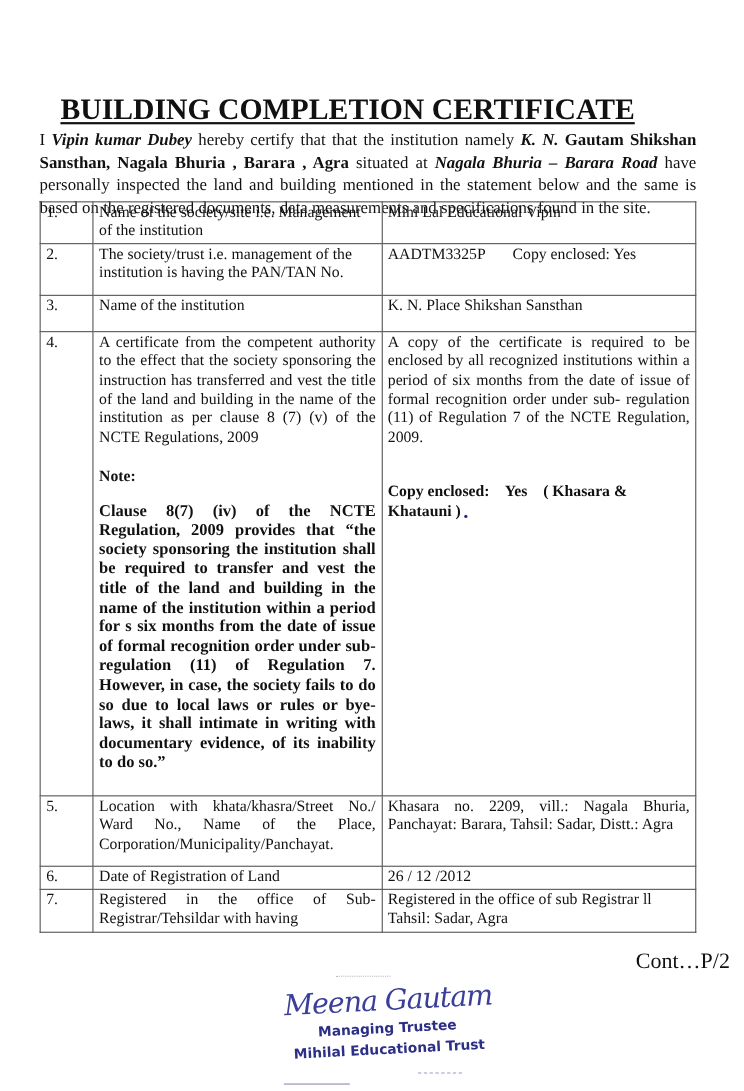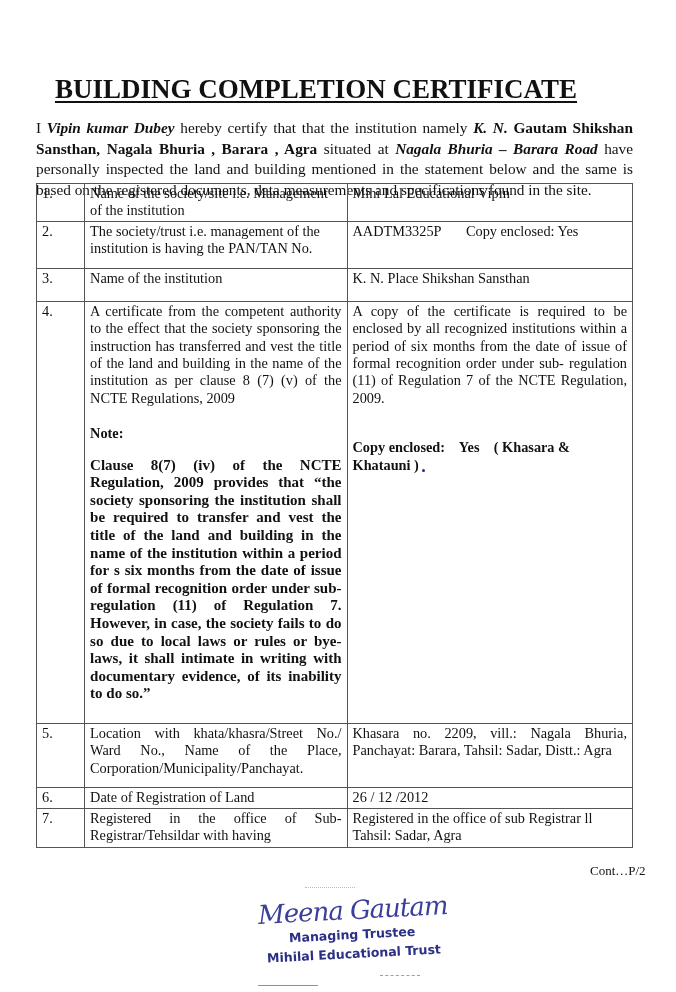--- a/index.html
+++ b/index.html
@@ -1,35 +1,35 @@
 <!DOCTYPE html>
 <html><head>
 <meta charset="utf-8">
 <style>
   html, body { margin: 0; padding: 0; background: #ffffff; }
   body { width: 676px; height: 992px; position: relative; overflow: hidden;
          font-family: "Liberation Serif", serif; color: #111; }
-  .title { position: absolute; top: 74px; left: 0; width: 632px; text-align: center;
+  .title { position: absolute; top: 84px; left: 0; width: 632px; text-align: center;
            font-weight: bold; font-size: 27px; text-decoration: underline; letter-spacing: 0px;
            text-decoration-thickness: 2px; text-underline-offset: 3px; }
   .intro { position: absolute; top: 118px; left: 36px; width: 597px; font-size: 15.3px;
            line-height: 20.5px; text-align: justify; }
   .intro .bi { font-weight: bold; font-style: italic; }
   .intro .b { font-weight: bold; }
   table.cert { position: absolute; top: 183px; left: 36px; width: 597px; border-collapse: collapse;
                font-size: 14.3px; line-height: 17.4px; }
   table.cert td { border: 1.5px solid #555; vertical-align: top; padding: 1px 5px 1px 5px; }
   td.num { width: 37px; }
   td.desc { width: 251px; }
   td.val { width: 274px; }
   .just { text-align: justify; text-align-last: auto; }
   .note-head { font-weight: bold; margin-top: 18px; }
   .note-body { font-weight: bold; font-family: "Liberation Serif", serif; font-size: 15px; line-height: 17.6px; text-align: justify; margin-top: 14px; }
   .copy2 { margin-top: 32px; font-weight: bold; }
-  .cont { position: absolute; top: 863px; left: 578px; font-size: 13px; margin-left: 12px; }
+  .cont { position: absolute; top: 863px; left: 578px; font-size: 20px; }
   .sig { position: absolute; top: 895px; left: 258px; font-family: "DejaVu Serif", serif; font-style: italic;
          font-size: 26px; color: #3b3f9a; transform: rotate(-3deg); letter-spacing: -1px; }
   .stamp1 { position: absolute; top: 927px; left: 289px; font-family: "DejaVu Sans", sans-serif; font-weight: bold;
             font-size: 12.5px; color: #2c2f86; transform: rotate(-3deg); }
   .stamp2 { position: absolute; top: 946px; left: 267px; font-family: "DejaVu Sans", sans-serif; font-weight: bold;
             font-size: 12.5px; color: #2c2f86; transform: rotate(-3deg); }
   .dash1 { position: absolute; top: 887px; left: 305px; width: 50px; border-top: 1px dotted #bbb; }
   .dash2 { position: absolute; top: 985px; left: 258px; width: 60px; border-top: 1px solid #8a8ab8; }
   .dash3 { position: absolute; top: 975px; left: 380px; width: 40px; border-top: 1px dashed #9a9ab8; }
   .dot { display:inline-block; width:3px; height:3px; background:#2a2a7a; border-radius:50%; vertical-align: -2px; margin-left: 3px; }

